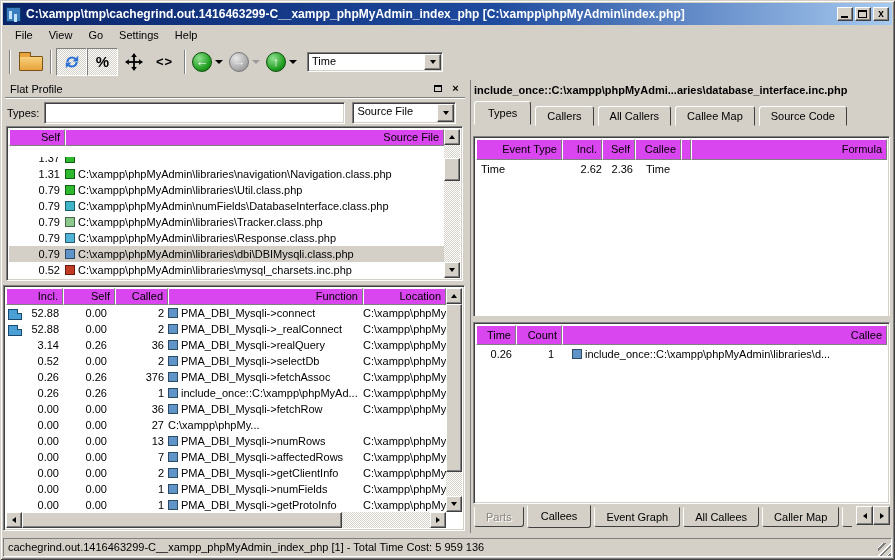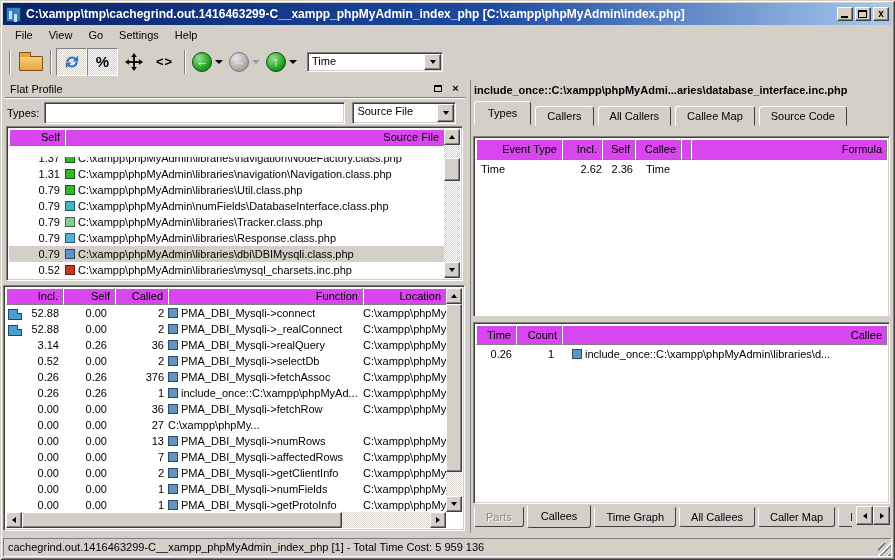--- a/index.html
+++ b/index.html
@@ -274,21 +274,20 @@
 
     <div class="sframe" id="fileTable">
       <div class="thead">
         <span class="hcell" style="width:56px">Self</span>
         <span class="hcell hfill">Source File</span>
       </div>
       <div class="tbody" id="fileRows">
           <div class="frow" style="margin-top: -7px;">
             <span class="c-self">1.37</span>
             <span class="sq" style="background: rgb(45, 184, 45);"></span>
-            <span class="ftext">C:\xampp\phpMyAdmin\libraries\navigation\NodeFactory.class.php</span>
           </div>
           <div class="frow">
             <span class="c-self">1.31</span>
             <span class="sq" style="background: rgb(45, 184, 45);"></span>
             <span class="ftext">C:\xampp\phpMyAdmin\libraries\navigation\Navigation.class.php</span>
           </div>
           <div class="frow">
             <span class="c-self">0.79</span>
             <span class="sq" style="background: rgb(45, 184, 45);"></span>
             <span class="ftext">C:\xampp\phpMyAdmin\libraries\Util.class.php</span>
@@ -533,21 +532,21 @@
             <span class="cc-count">1</span>
             <span class="cc-callee">
               <span class="sq" style="background: rgb(96, 148, 200);"></span>
               <span class="ftext">include_once::C:\xampp\phpMyAdmin\libraries\d...</span>
             </span>
           </div>
         </div>
     </div>
 
     <div class="tabbar-bottom">
-      <div class="btabs" id="bottomTabs"><span class="btab disabled">Parts</span><span class="btab active">Callees</span><span class="btab">Time Graph</span><span class="btab">All Callees</span><span class="btab">Caller Map</span><span class="btab">Machine</span></div>
+      <div class="btabs" id="bottomTabs"><span class="btab disabled">Parts</span><span class="btab active">Callees</span><span class="btab">Event Graph</span><span class="btab">All Callees</span><span class="btab">Caller Map</span><span class="btab">Machine</span></div>
       <span class="btab-scroll">
         <span class="bs-btn">
             <span class="t-lf"></span>
           </span>
         <span class="bs-btn">
             <span class="t-rt"></span>
           </span>
       </span>
     </div>
   </div>

